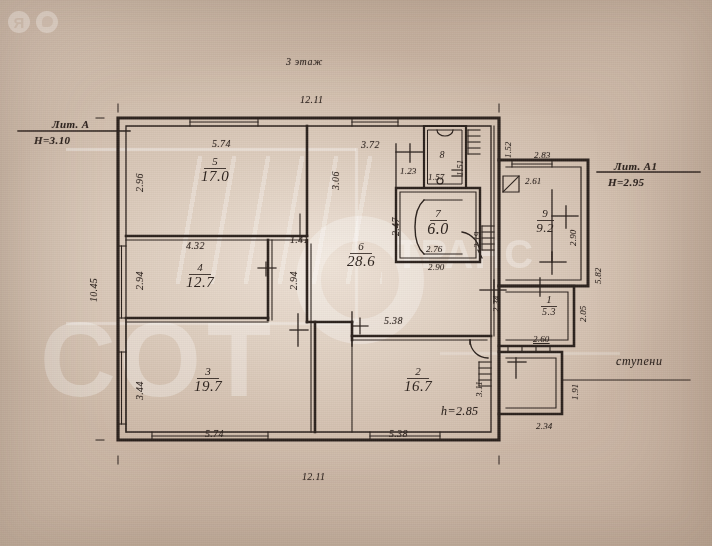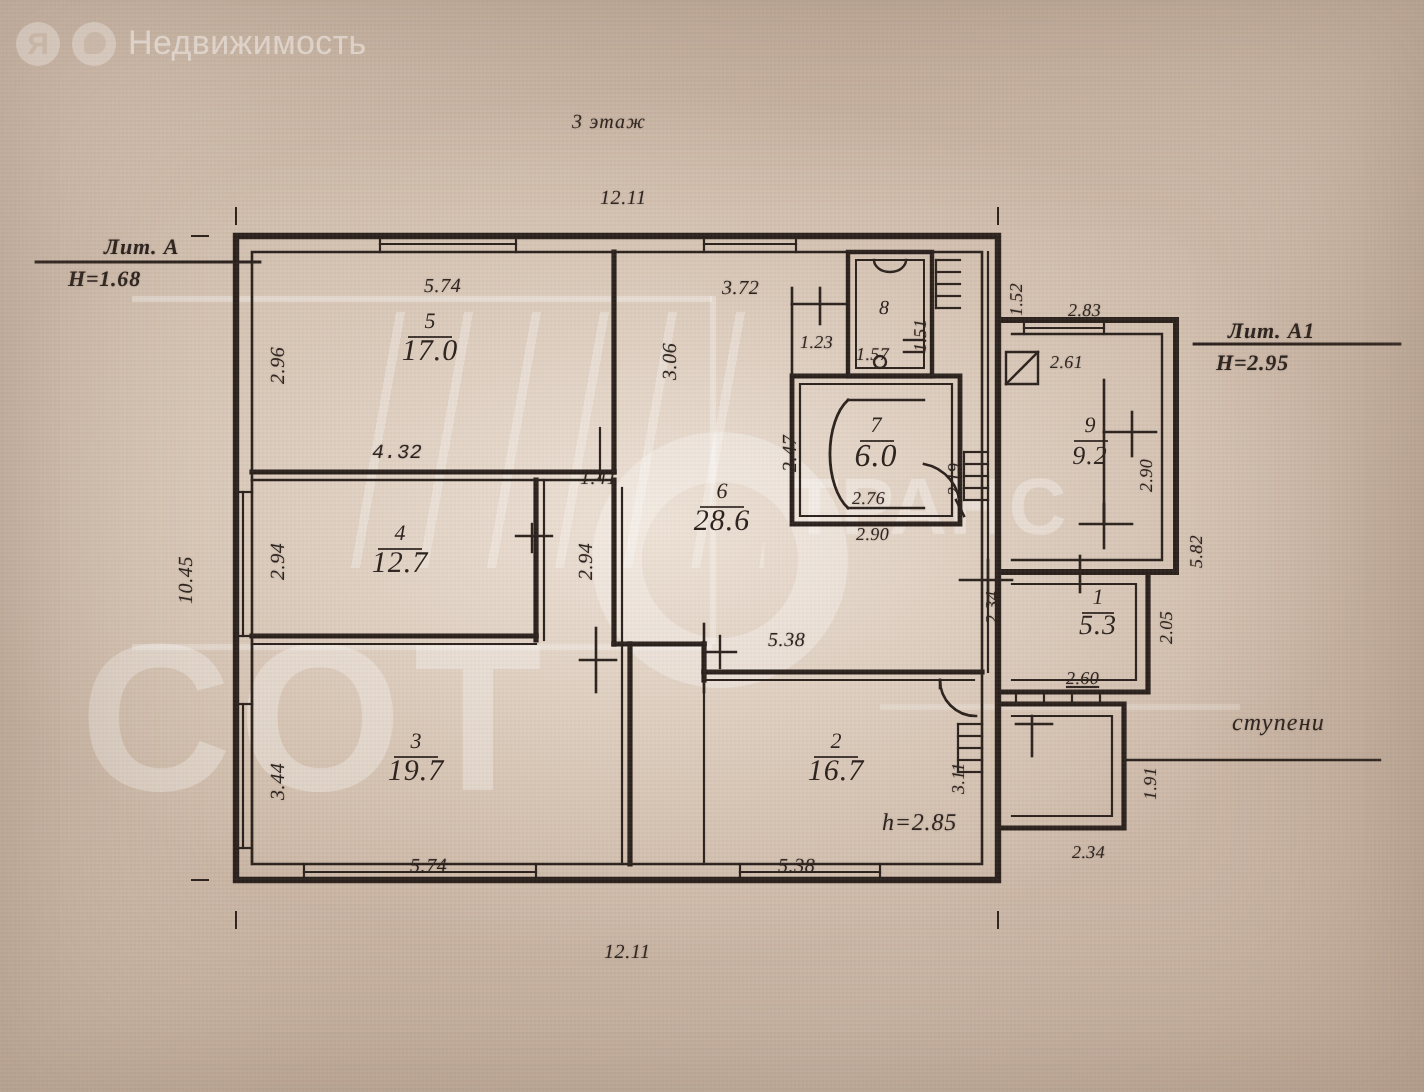--- a/index.html
+++ b/index.html
@@ -345,21 +345,21 @@
       <path d="M352 326 L368 326"></path>
     </g>
 
   </g>
 </svg>
 </div>
 
 <div class="lbl floorttl" style="left:286px;top:56px;">3 этаж</div>
 
 <div class="lbl lit" style="left:52px;top:118px;text-align:center;">Лит. А</div>
-<div class="lbl lit" style="left:34px;top:134px;">H=1.68</div>
+<div class="lbl lit" style="left:34px;top:134px;">H=3.10</div>
 
 <div class="lbl lit" style="left:614px;top:160px;">Лит. А1</div>
 <div class="lbl lit" style="left:608px;top:176px;">H=2.95</div>
 
 <div class="lbl stp" style="left:616px;top:354px;">ступени</div>
 
 <div class="lbl hgt" style="left:441px;top:404px;">h=2.85</div>
 
 <div class="room" style="left:185px;top:156px;width:60px;">
   <span class="n">5</span>
@@ -403,28 +403,28 @@
 
 <div class="room" style="left:524px;top:208px;width:42px;">
   <span class="n">9</span>
   <span class="u" style="width:17px;"></span>
   <span class="a" style="font-size:13px;">9.2</span>
 </div>
 
 <div class="room" style="left:530px;top:294px;width:38px;">
   <span class="n">1</span>
   <span class="u" style="width:16px;"></span>
-  <span class="a" style="font-size:14px;font-family:Liberation Serif, serif;">5.3</span>
+  <span class="a" style="font-size:10px;font-family:Liberation Serif, serif;">5.3</span>
 </div>
 
 <div class="lbl dim" style="left:300px;top:94px;">12.11</div>
 <div class="lbl dim" style="left:212px;top:138px;">5.74</div>
 <div class="lbl dim" style="left:361px;top:139px;">3.72</div>
 
-<div class="lbl dim" style="left:186px;top:222px;font-family:Liberation Mono, monospace;">4.32</div>
+<div class="lbl dim" style="left:186px;top:240px;">4.32</div>
 <div class="lbl dim" style="left:290px;top:234px;">1.41</div>
 
 <div class="lbl dim" style="left:384px;top:315px;">5.38</div>
 <div class="lbl dim" style="left:384px;top:315px;opacity:0;">5.38</div>
 
 <div class="lbl dim" style="left:205px;top:428px;">5.74</div>
 <div class="lbl dim" style="left:389px;top:428px;">5.38</div>
 <div class="lbl dim" style="left:302px;top:471px;">12.11</div>
 
 <div class="lbl dim-s" style="left:400px;top:166px;">1.23</div>
@@ -460,14 +460,13 @@
 <div class="lbl dim-s vert rot90" style="left:570px;top:400px;">1.91</div>
 
 <div class="lbl dim-s vert rot90" style="left:474px;top:397px;">3.11</div>
 
 <div id="grain"></div>
 <div id="vignette"></div>
 
 <div id="brand">
   <span class="yico">Я</span>
   <span class="oico"></span>
-  <span class="btxt">Недвижимость</span>
 </div>
 
 </body></html>

